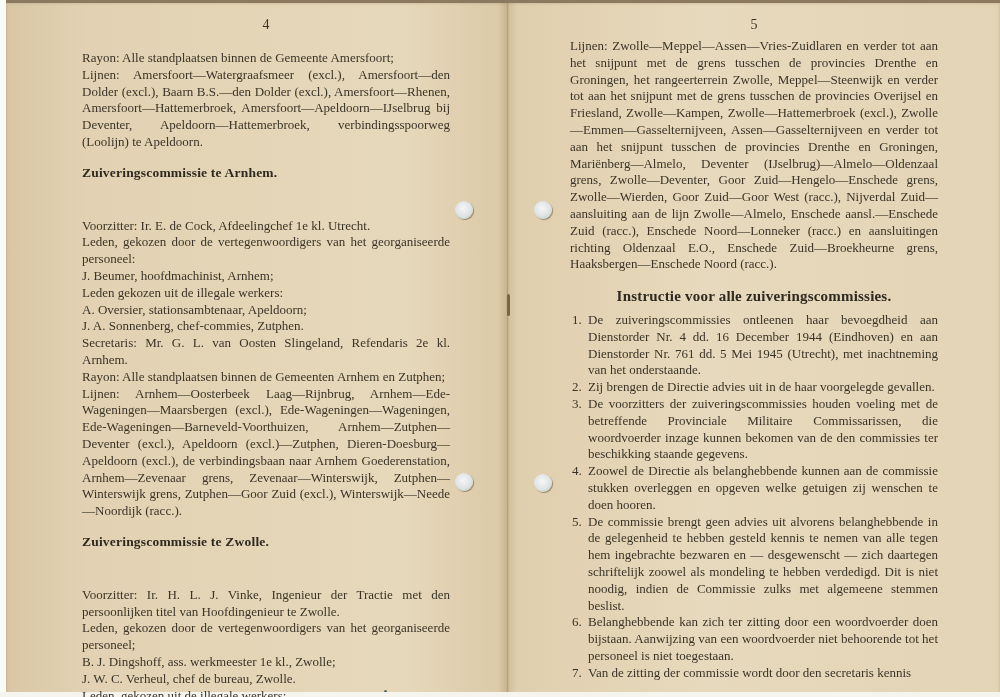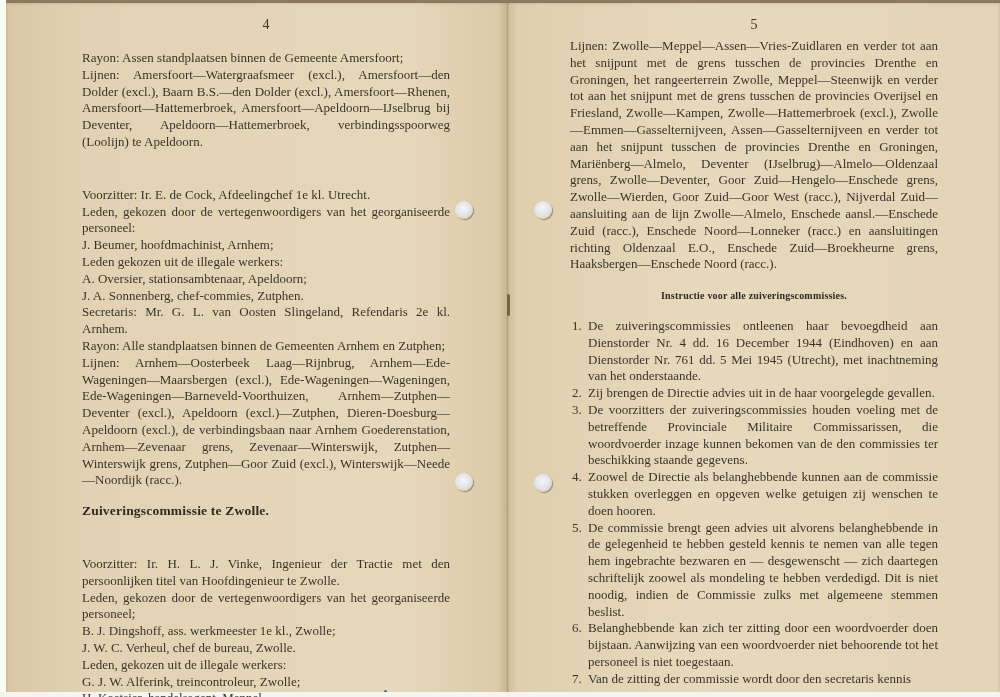--- a/index.html
+++ b/index.html
@@ -48,21 +48,21 @@
     }
     .block { text-align: justify; margin-top: 36px; }
     .block p { margin: 0; }
     .left-content { margin-top: 13px; }
     .right-content { margin-top: 1px; }
     .heading {
       font-weight: bold; font-size: 13.5px; margin: 14px 0 2px 0; letter-spacing: 0.2px;
       color: #2f2a20;
     }
     .center-heading {
-      text-align: center; font-weight: bold; font-size: 10px; margin: 15px 0 13px 0;
+      text-align: center; font-weight: bold; font-size: 15px; margin: 15px 0 7px 0;
       color: #2f2a20; letter-spacing: 0.2px;
     }
     ol.instructions { margin: 0; padding: 0; list-style: none; }
     ol.instructions li { position: relative; padding-left: 18px; text-align: justify; }
     ol.instructions li .num { position: absolute; left: 2px; top: 0; }
     .indent-gap { display: inline-block; width: 60px; }
     .speck { position: absolute; width: 3px; height: 3px; border-radius: 50%; background: #4d6a63; }
   </style>
 </head>
 <body>
@@ -75,25 +75,26 @@
   <div class="hole" style="left:528px; top:201px;"></div>
   <div class="hole" style="left:449px; top:473px;"></div>
   <div class="hole" style="left:528px; top:474px;"></div>
   <div class="speck" style="left:378px; top:690px;"></div>
 </div>
 <div class="bottom-edge"></div>
 
 <div class="page page-left">
   <div class="page-number">4</div>
   <div class="block left-content">
-    <p>Rayon: Assen standplaatsen binnen de Gemeente Amersfoort;</p>
+    <p>Rayon: Alle standplaatsen binnen de Gemeente Amersfoort;</p>
     <p>Lijnen: Amersfoort—Watergraafsmeer (excl.), Amersfoort—den Dolder (excl.), Baarn B.S.—den Dolder (excl.), Amersfoort—Rhenen, Amersfoort—Hattemerbroek, Amersfoort—Apeldoorn—IJselbrug bij Deventer, Apeldoorn—Hattemerbroek, verbindingsspoorweg (Loolijn) te Apeldoorn.</p>
   </div>
 
   <div>
+    <div class="heading">Zuiveringscommissie te Arnhem.</div>
     <div class="block">
       <p>Voorzitter: Ir. E. de Cock, Afdeelingchef 1e kl. Utrecht.</p>
       <p>Leden, gekozen door de vertegenwoordigers van het georganiseerde personeel:</p>
       <p>J. Beumer, hoofdmachinist, Arnhem;</p>
       <p>Leden gekozen uit de illegale werkers:</p>
       <p>A. Oversier, stationsambtenaar, Apeldoorn;</p>
       <p>J. A. Sonnenberg, chef-commies, Zutphen.</p>
       <p>Secretaris: Mr. G. L. van Oosten Slingeland, Refendaris 2e kl. Arnhem.</p>
       <p>Rayon: Alle standplaatsen binnen de Gemeenten Arnhem en Zutphen;</p>
       <p>Lijnen: Arnhem—Oosterbeek Laag—Rijnbrug, Arnhem—Ede-Wageningen—Maarsbergen (excl.), Ede-Wageningen—Wageningen, Ede-Wageningen—Barneveld-Voorthuizen, Arnhem—Zutphen—Deventer (excl.), Apeldoorn (excl.)—Zutphen, Dieren-Doesburg—Apeldoorn (excl.), de verbindingsbaan naar Arnhem Goederenstation, Arnhem—Zevenaar grens, Zevenaar—Winterswijk, Zutphen—Winterswijk grens, Zutphen—Goor Zuid (excl.), Winterswijk—Neede—Noordijk (racc.).</p>

